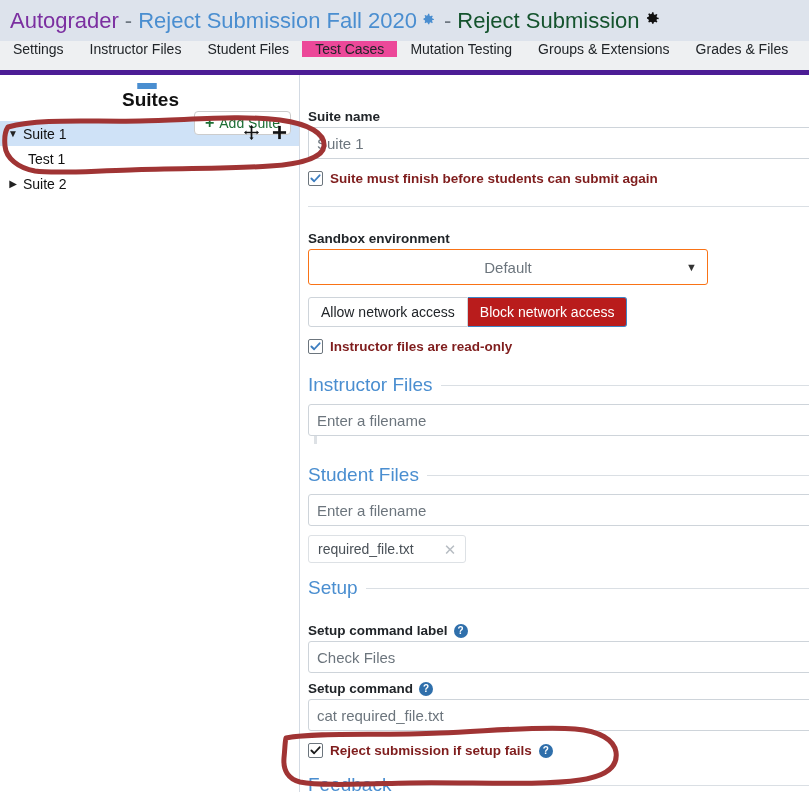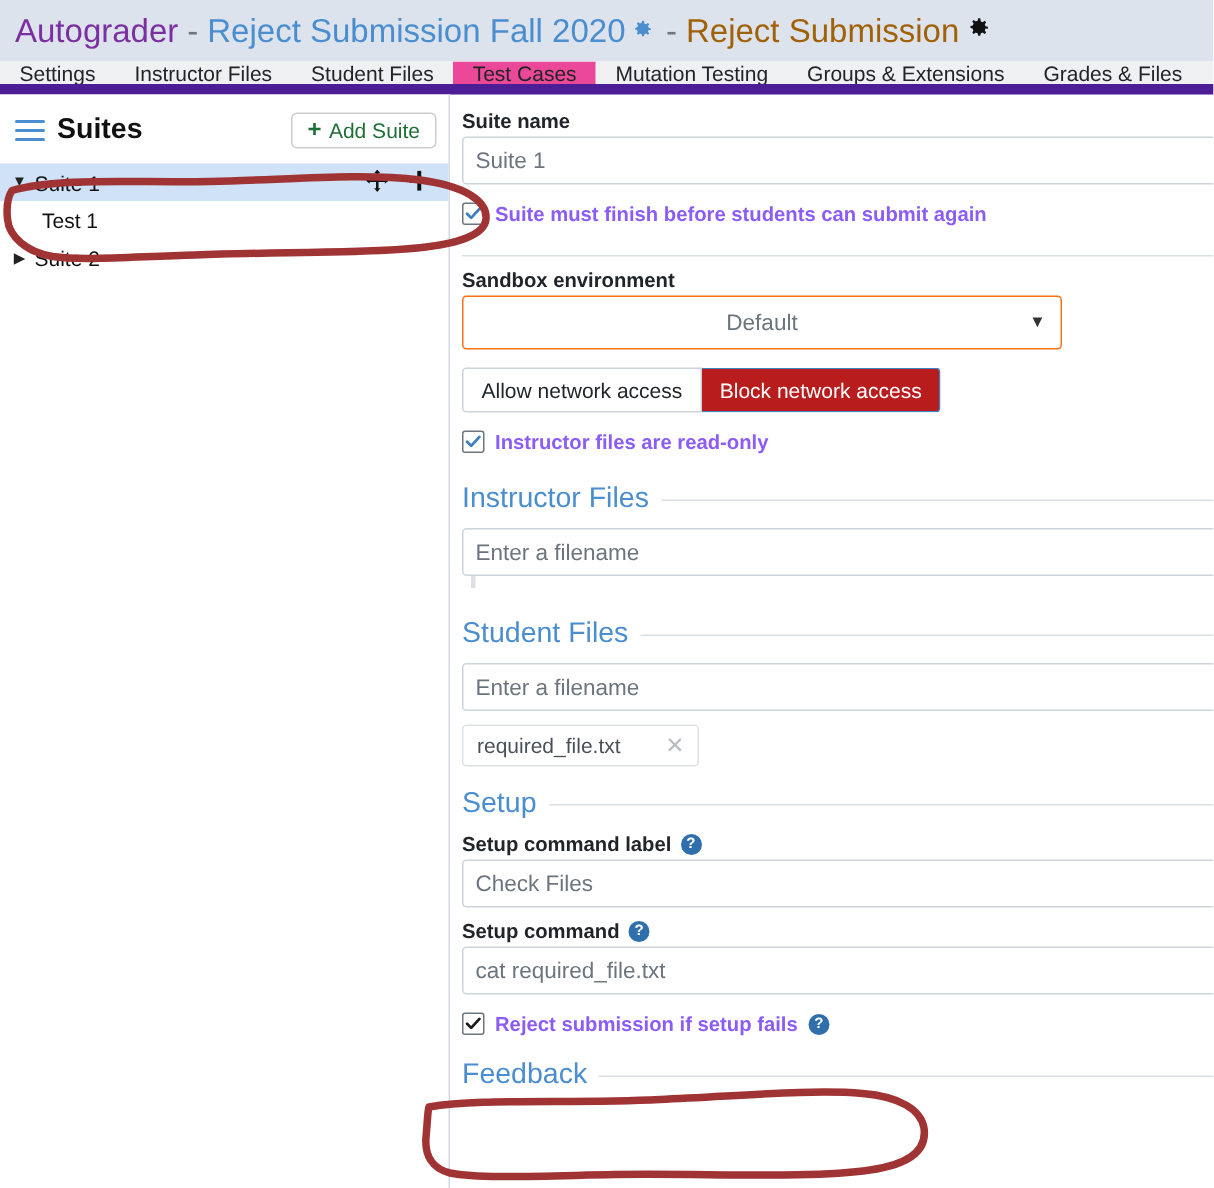--- a/index.html
+++ b/index.html
@@ -19,34 +19,34 @@
     background: #dde3ec;
     display: flex;
     align-items: center;
     padding: 0 0 0 10px;
     font-size: 22px;
     white-space: nowrap;
   }
   .title-link { color: #7b2fa0; text-decoration: none; }
   .title-sep { color: #6e7781; margin: 0 6px; }
   .title-course { color: #4a8ed0; text-decoration: none; }
-  .title-project { color: #a16207; text-decoration: none; }
+  .title-project { color: #14532d; text-decoration: none; }
   .gear {
     display: inline-block;
     vertical-align: -2px;
     margin: 0 2px;
   }
 
   
   .tab-bar {
-    height: 22px;
+    height: 34px;
     background: #eef0f2;
-    border-bottom: 7px solid #4c1d95;
-    display: flex;
-    align-items: center;
+    border-bottom: 5px solid #4c1d95;
+    display: flex;
+    align-items: flex-start;
     font-size: 14px;
     white-space: nowrap;
     overflow: hidden;
   }
   .tab {
     display: flex;
     align-items: center;
     padding: 0 13px;
     color: #212529;
     cursor: pointer;
@@ -67,20 +67,21 @@
     background: #ffffff;
     border-right: 1px solid #d3dae3;
     padding-top: 8px;
     position: relative;
   }
   .suites-header {
     display: flex;
     align-items: center;
     padding: 0 8px 0 10px;
     height: 32px;
+    flex-direction: column;
   }
   .hamburger {
     width: 20px; height: 14px;
     margin-right: 8px;
     display: flex; flex-direction: column; justify-content: space-between;
   }
   .hamburger i { display:block; height: 2px; background: #4a8ed0; border-radius: 1px; }
   .suites-title { font-size: 19px; font-weight: bold; color: #111; }
   .add-suite-btn {
     margin-left: auto;
@@ -136,20 +137,21 @@
     font-size: 14px;
   }
   .field-label {
     font-weight: bold;
     color: #212529;
     font-size: 13.5px;
     margin-bottom: 3px;
     display: flex;
     align-items: center;
     gap: 6px;
+    margin-top: 24px;
   }
   .text-input {
     width: 520px;
     height: 32px;
     border: 1px solid #ced4da;
     border-radius: 3px;
     padding: 4px 8px;
     font-size: 15px;
     color: #6c757d;
     font-family: "Liberation Sans", sans-serif;
@@ -187,21 +189,21 @@
   .cbox {
     width: 15px; height: 15px;
     border: 1px solid #6c757d;
     border-radius: 2px;
     background: #fff;
     display: flex; align-items: center; justify-content: center;
     cursor: pointer;
     flex: none;
   }
   .cbox svg { display:block; }
-  .check-label { font-weight: bold; font-size: 13.5px; color: #8b5cf6; }
+  .check-label { font-weight: bold; font-size: 13.5px; color: #7f1d1d; }
 
   .section-head {
     display: flex;
     align-items: center;
     gap: 8px;
     margin: 20px 0 8px 0;
     width: 520px;
   }
   .section-head .txt {
     font-size: 19px;

